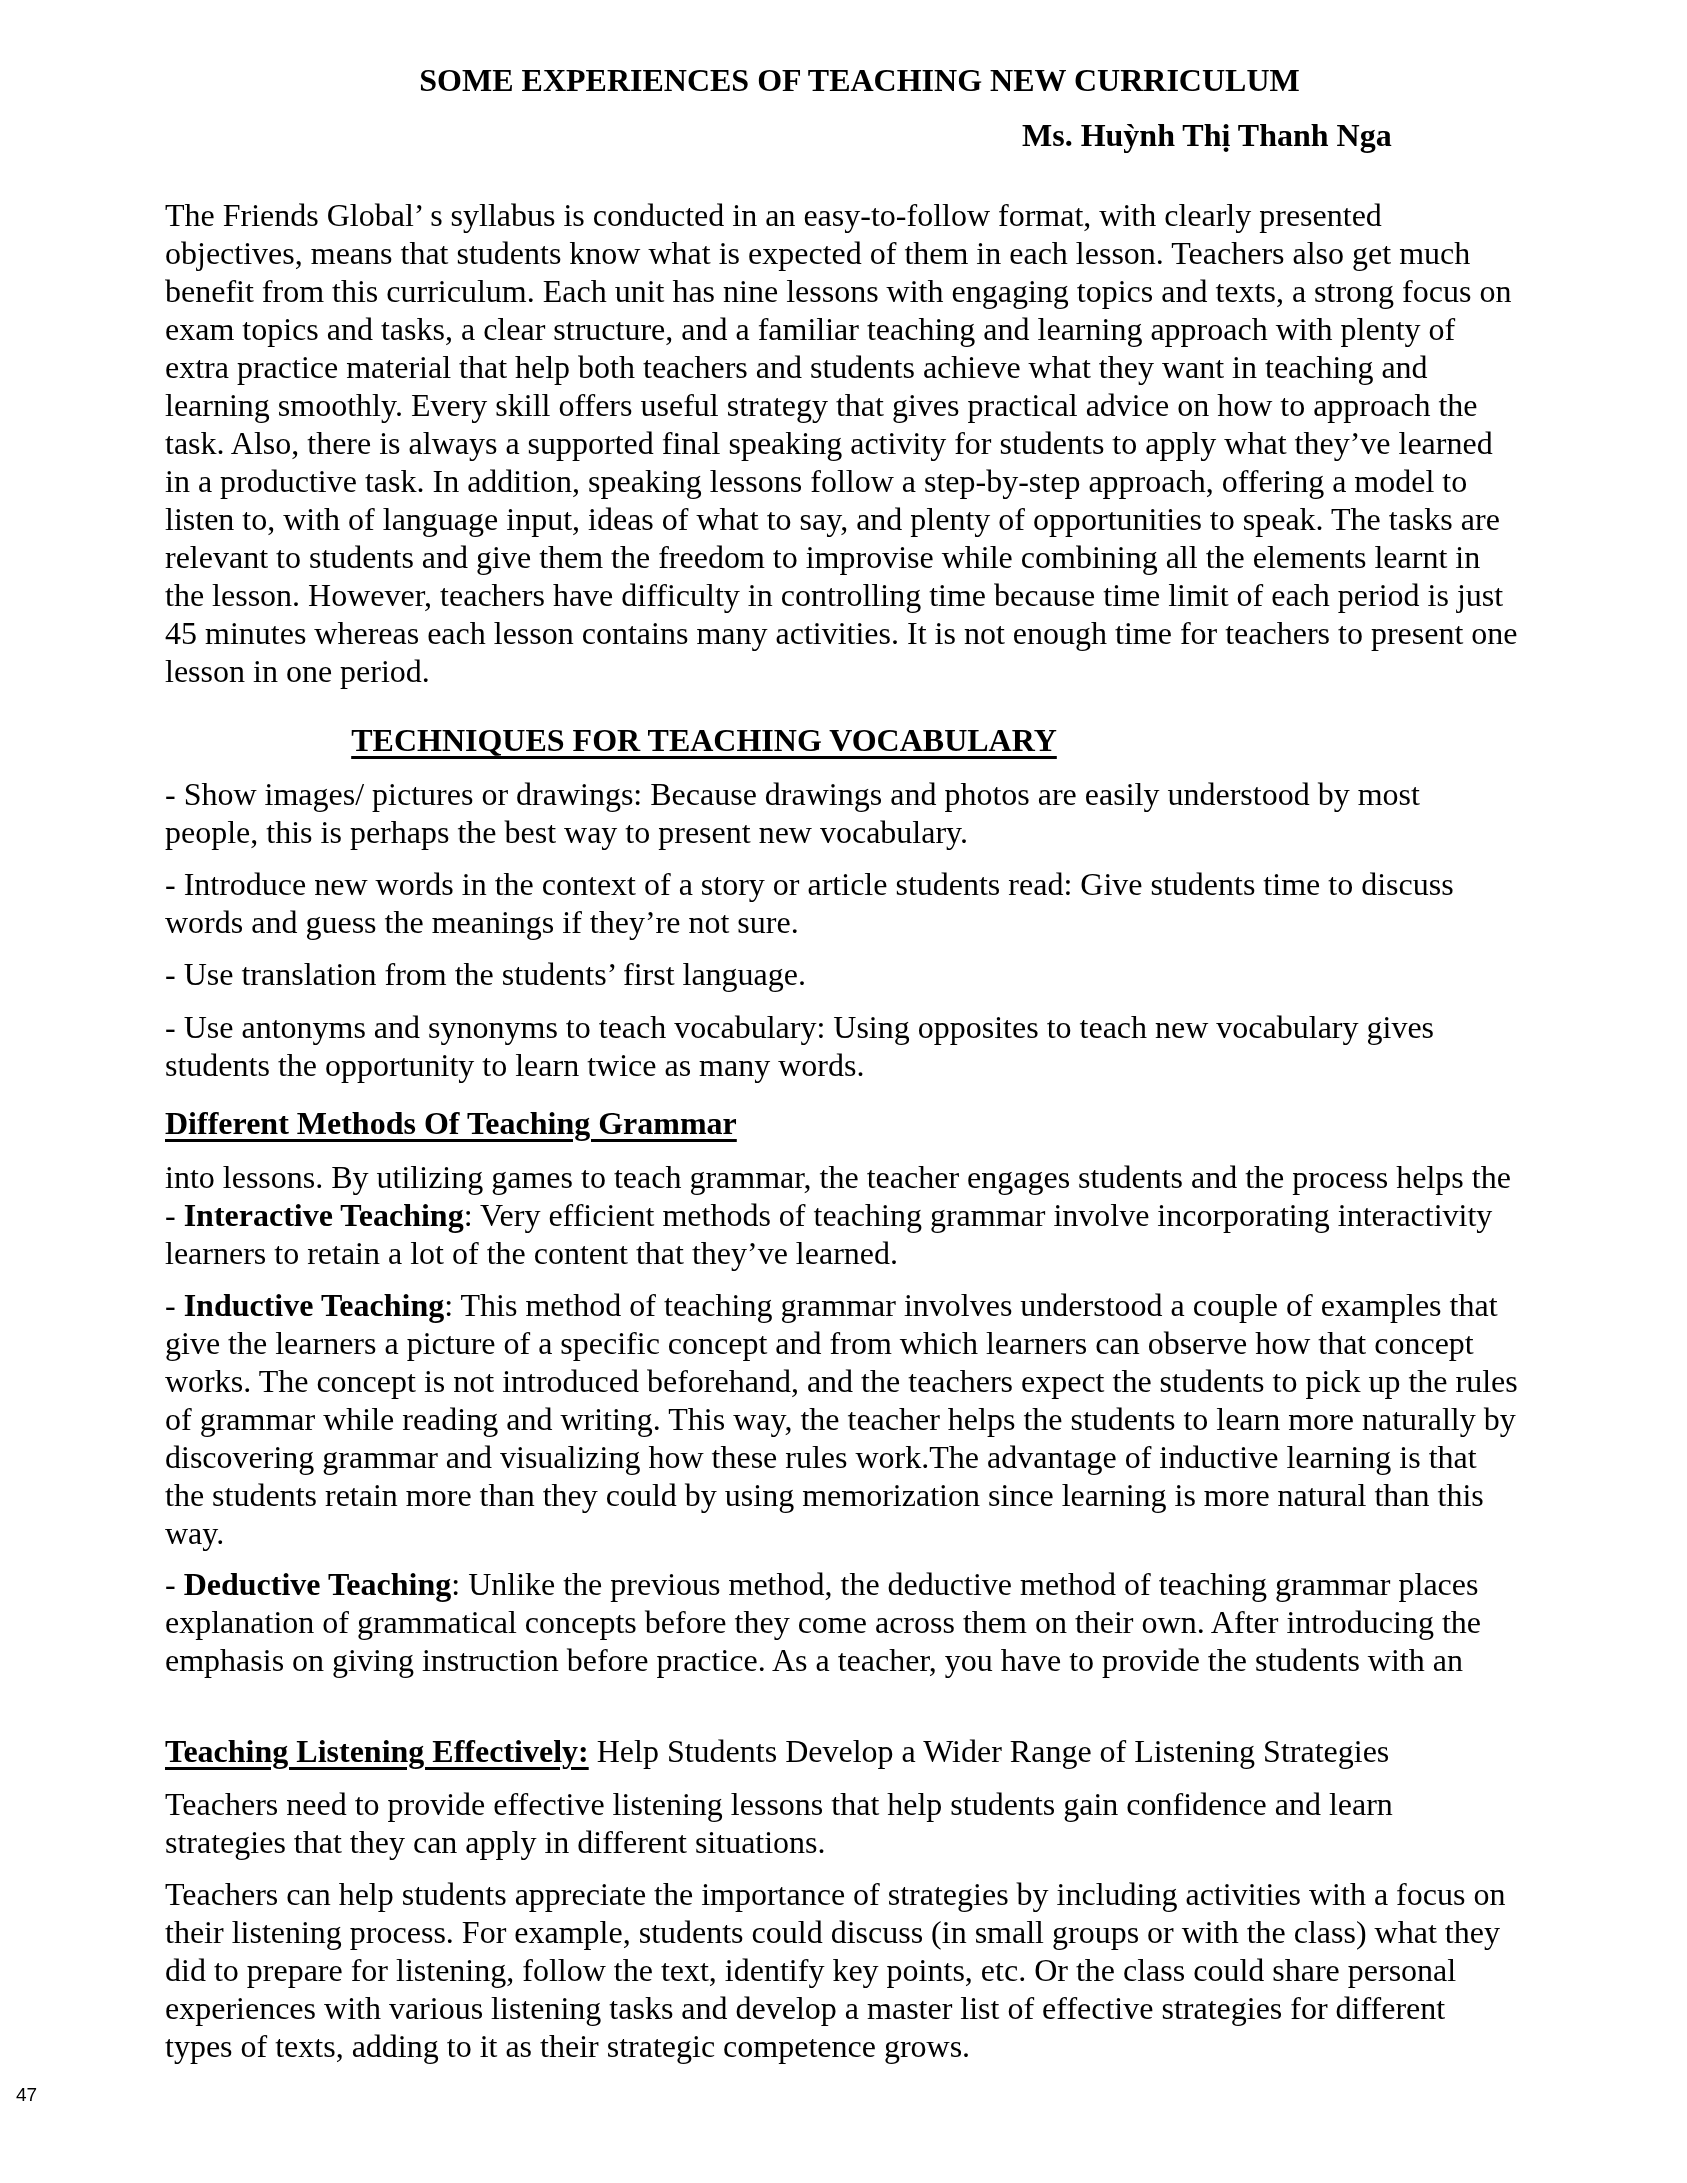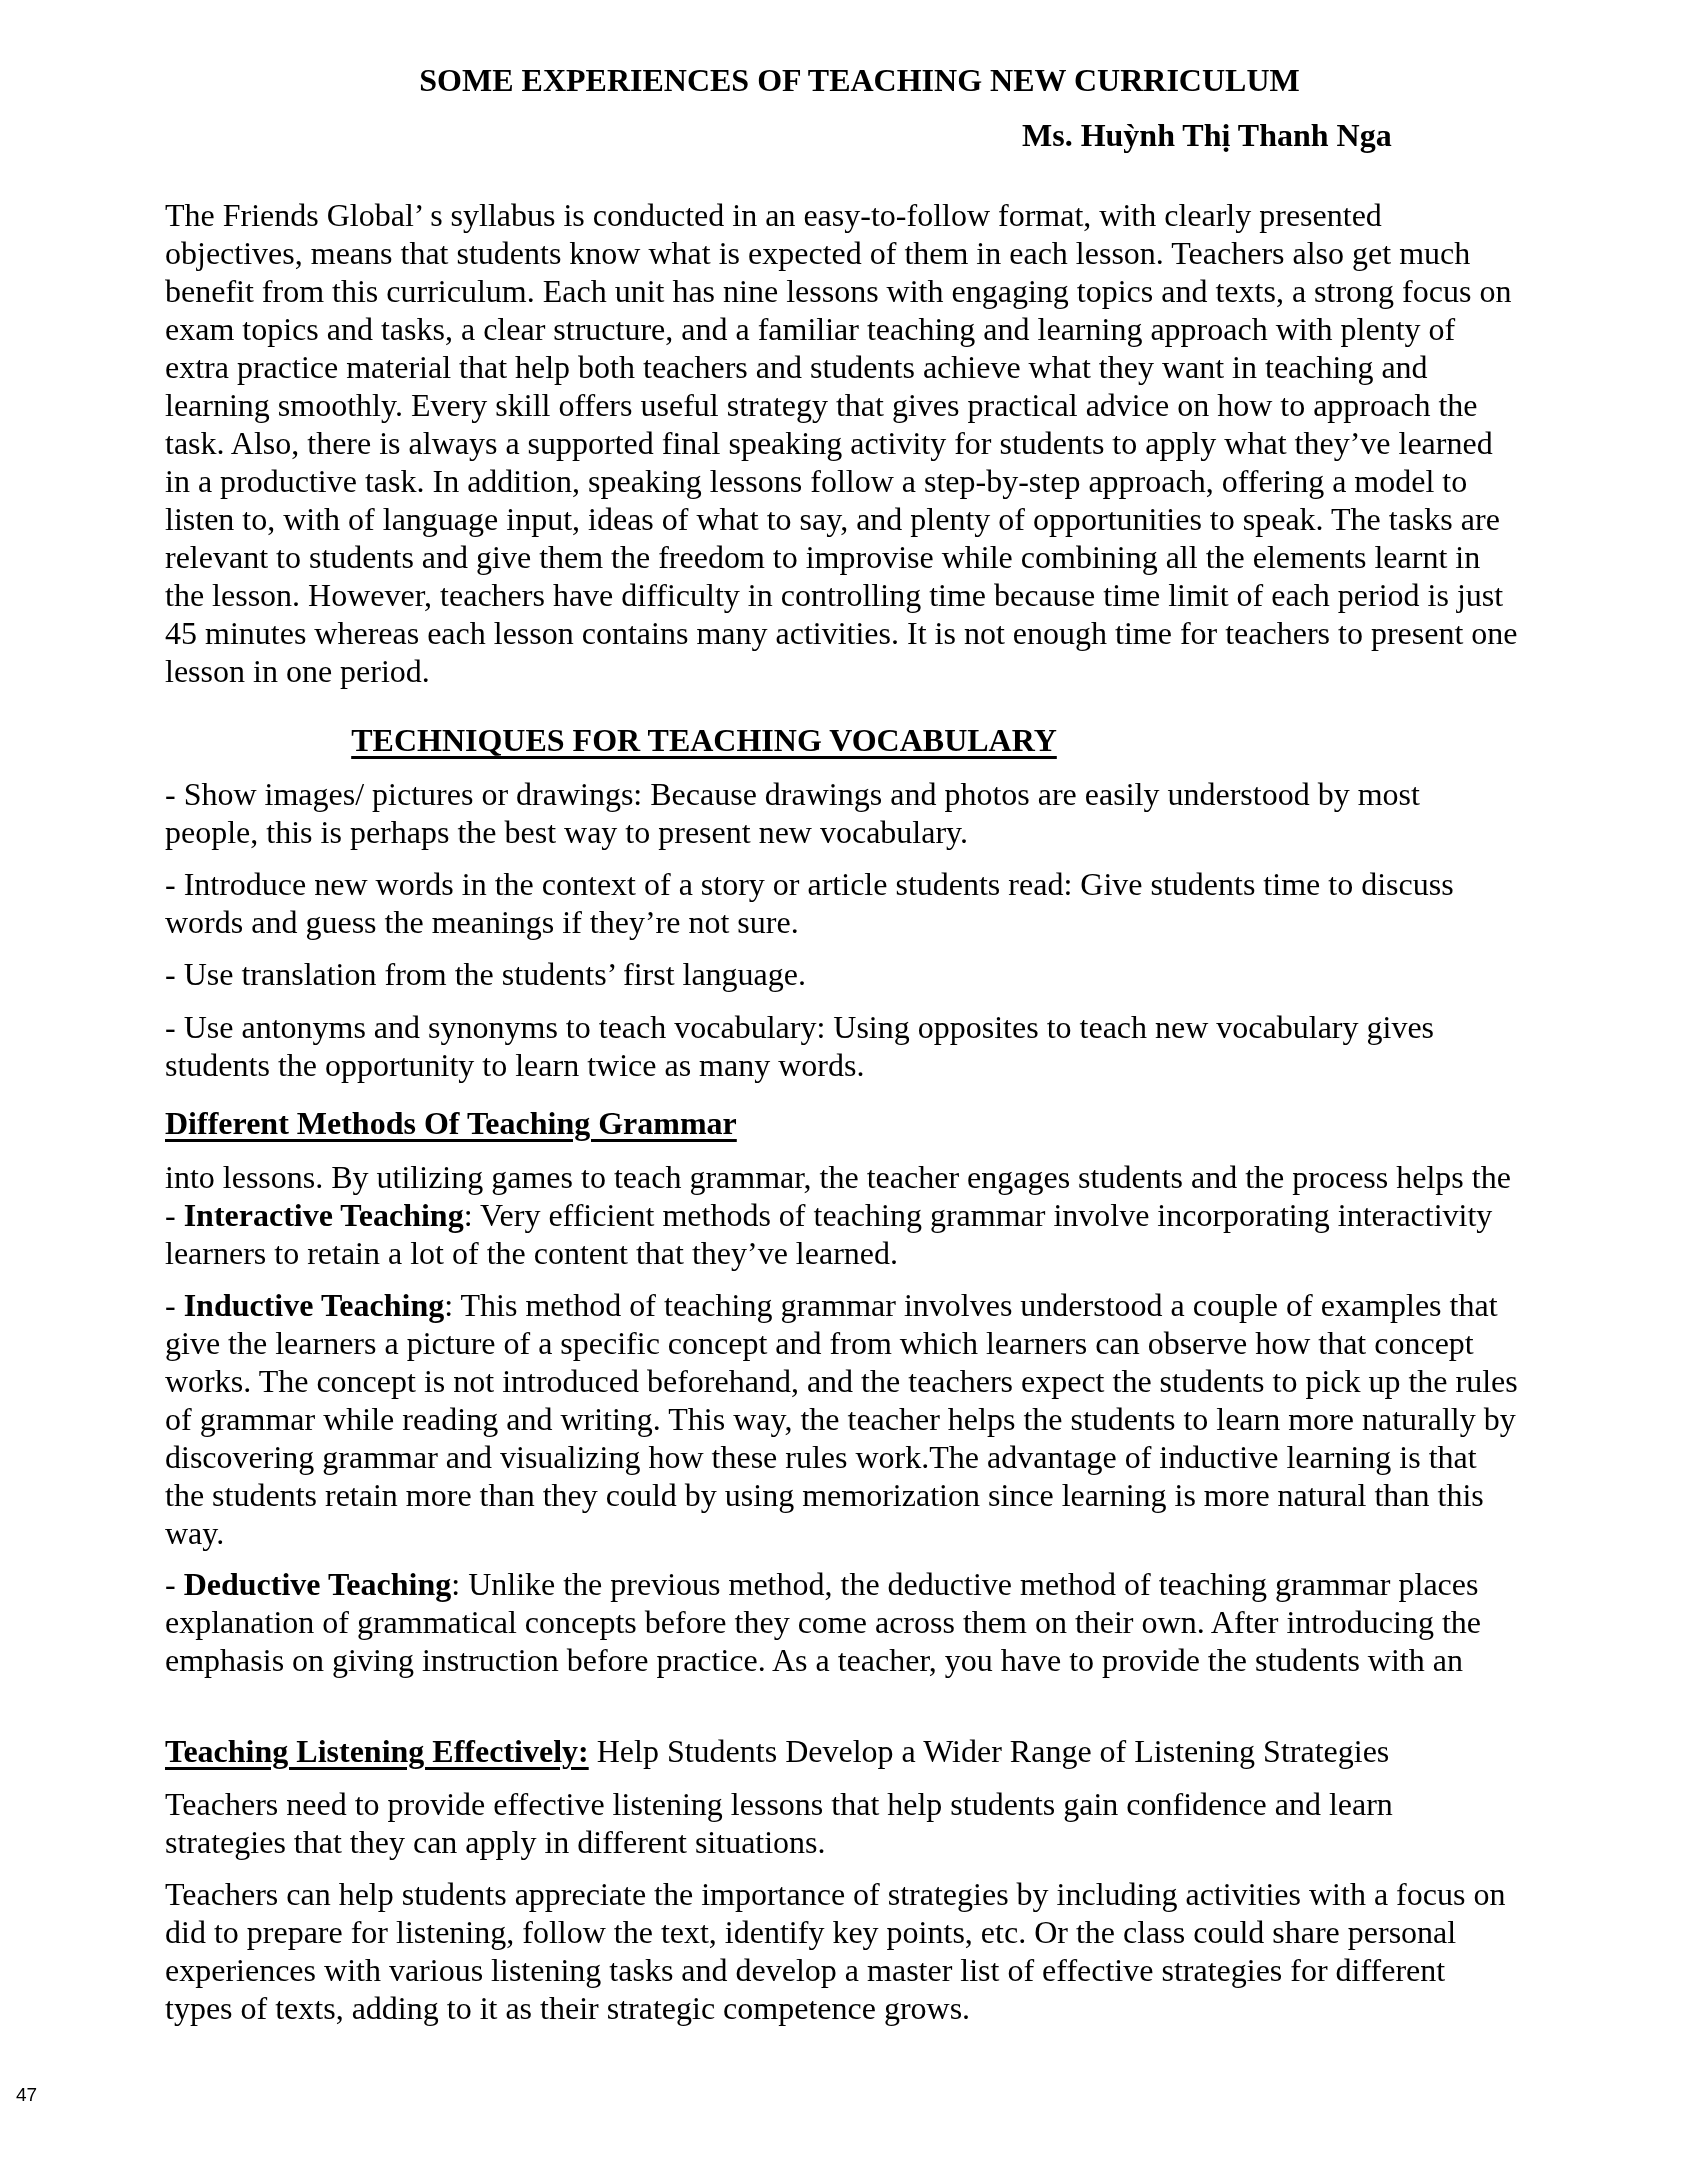--- a/index.html
+++ b/index.html
@@ -107,20 +107,21 @@
     <span class="line"><span class="b u">Teaching Listening Effectively:</span><span> Help Students Develop a Wider Range of Listening Strategies</span></span>
   </div>
 
   <div class="abs body" style="top:1785px;">
     <span class="line">Teachers need to provide effective listening lessons that help students gain confidence and learn</span>
     <span class="line">strategies that they can apply in different situations.</span>
   </div>
 
   <div class="abs body" style="top:1875px;">
     <span class="line">Teachers can help students appreciate the importance of strategies by including activities with a focus on</span>
+    <span class="line">their listening process. For example, students could discuss (in small groups or with the class) what they</span>
     <span class="line">did to prepare for listening, follow the text, identify key points, etc. Or the class could share personal</span>
     <span class="line">experiences with various listening tasks and develop a master list of effective strategies for different</span>
     <span class="line">types of texts, adding to it as their strategic competence grows.</span>
   </div>
 
   <div class="abs pagenum">47</div>
 
 </div>
 
 

